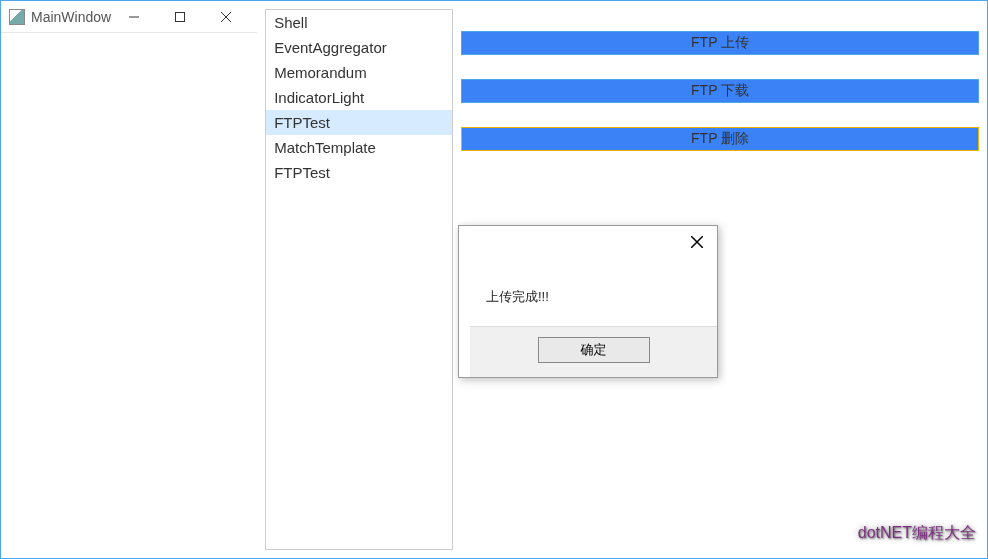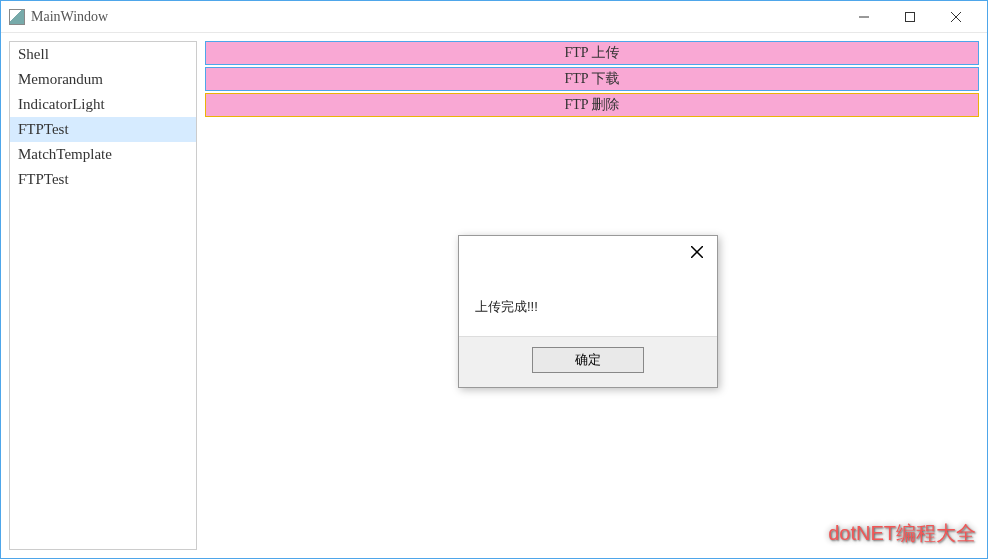--- a/index.html
+++ b/index.html
@@ -14,23 +14,21 @@
       width: 988px;
       height: 559px;
       overflow: hidden;
       position: relative;
     }
     .window {
       width: 988px;
       height: 559px;
       border: 1px solid #4ea6ea;
       display: flex;
-      flex-direction: column;
-      background: #fff;
-      font-family: Liberation Serif, serif;
+      background: #fff;
     }
     .titlebar {
       height: 32px;
       background: #ffffff;
       display: flex;
       align-items: center;
       padding: 0 8px;
       border-bottom: 1px solid #e8e8e8;
     }
     .titlebar-icon {
@@ -89,41 +87,43 @@
     .main {
       flex: 1;
       display: flex;
       flex-direction: column;
       gap: 2px;
     }
     .action-btn {
       width: 100%;
       height: 24px;
       border: 1px solid #4ea6ea;
-      background: #f9a8d4;
+      background: #3b82f6;
       color: #333;
       font-size: 14px;
       display: flex;
       align-items: center;
       justify-content: center;
       cursor: pointer;
+      margin-top: 22px;
     }
     .action-btn.alt {
       border: 1px solid #eab308;
     }
     .dialog {
       position: absolute;
       left: 458px;
-      top: 235px;
+      top: 225px;
       width: 260px;
       background: #fff;
       border: 1px solid #999;
       box-shadow: 2px 2px 8px rgba(0,0,0,0.25);
       display: flex;
       flex-direction: column;
+      padding-left: 11px;
     }
     .dialog-header {
       height: 32px;
       display: flex;
       justify-content: flex-end;
       align-items: center;
       padding: 0 10px;
       background: #fff;
     }
     .dialog-close {
@@ -164,23 +164,23 @@
       align-items: center;
       justify-content: center;
     }
     .watermark {
       position: absolute;
       right: 12px;
       bottom: 12px;
       display: flex;
       align-items: center;
       gap: 8px;
-      color: #ef4444;
+      color: #701a75;
       text-shadow: 0 0 6px rgba(0,0,0,0.5), 1px 1px 2px rgba(0,0,0,0.6);
-      font-size: 20px;
+      font-size: 16px;
       font-weight: 500;
       opacity: 0.9;
       pointer-events: none;
     }
     .watermark-icon {
       width: 28px;
       height: 28px;
       border-radius: 50%;
       background: rgba(255,255,255,0.25);
       border: 2px solid rgba(255,255,255,0.6);
@@ -226,20 +226,21 @@
             <line x1="0" y1="0" x2="10" y2="10"></line>
             <line x1="10" y1="0" x2="0" y2="10"></line>
           </svg>
       </div>
     </div>
   </div>
 
   <div class="body">
     <div class="sidebar" id="sidebar">
         <div class="sidebar-item">Shell</div>
+        <div class="sidebar-item">EventAggregator</div>
         <div class="sidebar-item">Memorandum</div>
         <div class="sidebar-item">IndicatorLight</div>
         <div class="sidebar-item selected">FTPTest</div>
         <div class="sidebar-item">MatchTemplate</div>
         <div class="sidebar-item">FTPTest</div>
       </div>
     <div class="main" id="main">
         <div class="action-btn">FTP 上传</div>
         <div class="action-btn">FTP 下载</div>
         <div class="action-btn alt">FTP 删除</div>

